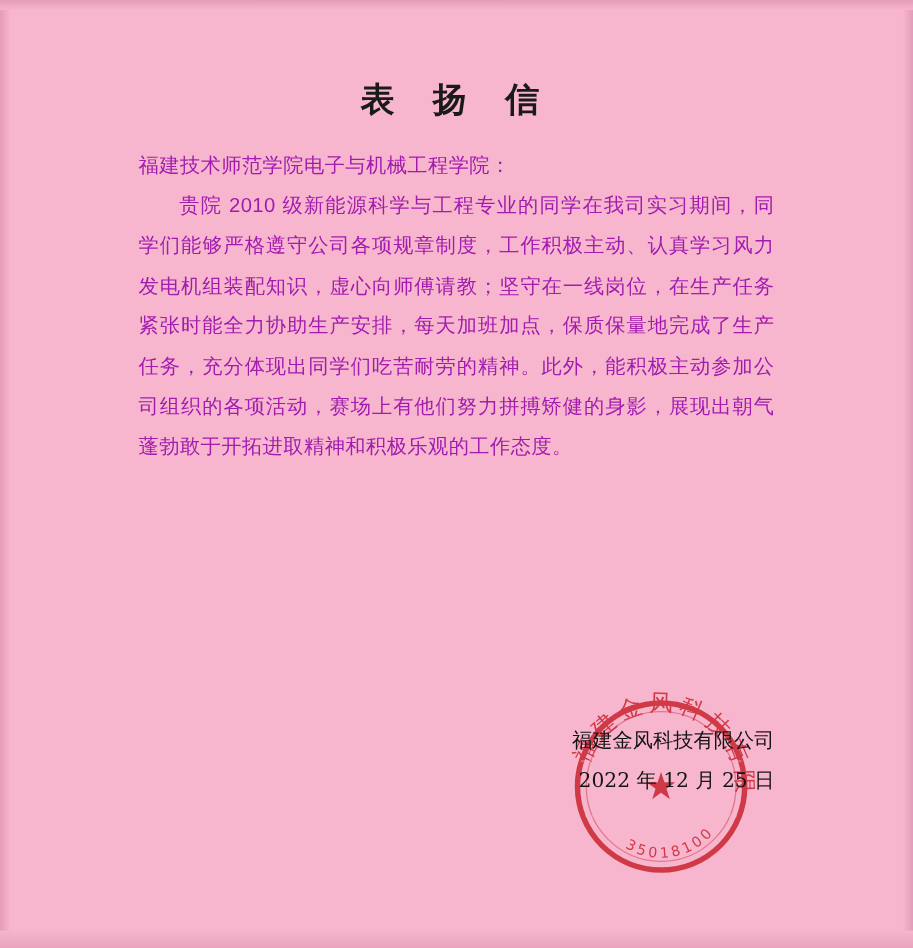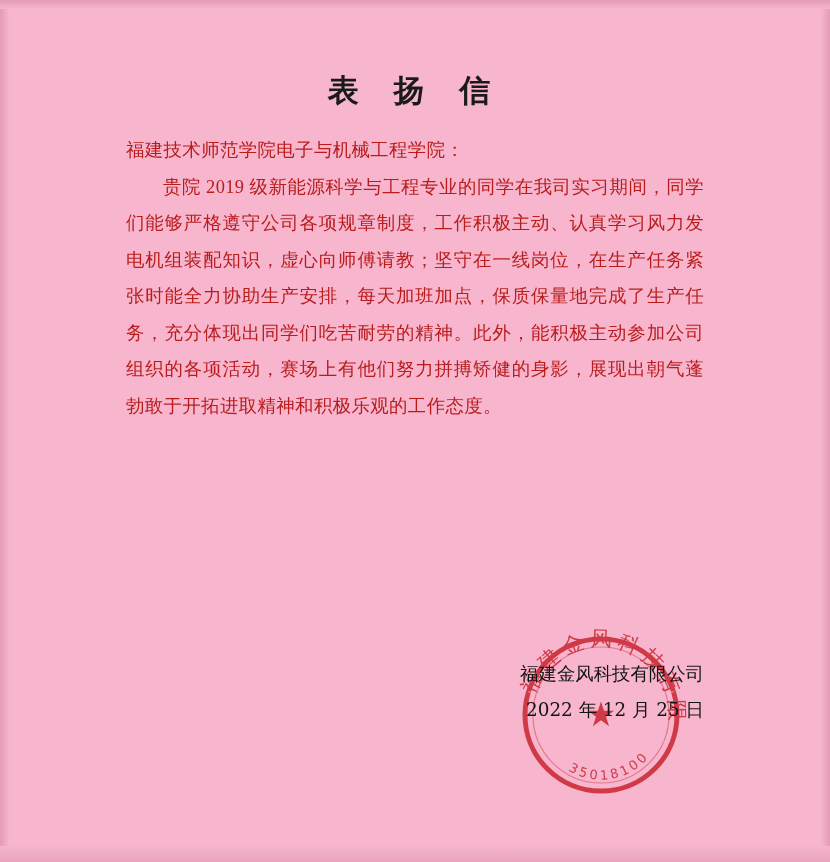--- a/index.html
+++ b/index.html
@@ -39,24 +39,24 @@
     font-size: 31px;
     font-weight: bold;
     letter-spacing: 12px;
     color: #1a1a1a;
   }
   .body-text {
     position: absolute;
     left: 118px;
     top: 124px;
     width: 578px;
-    font-family: Liberation Serif, serif;
+    font-family: Liberation Sans, sans-serif;
     font-size: 18.4px;
     line-height: 36.5px;
-    color: #b91c1c;
+    color: #a21caf;
     text-align: justify;
     text-justify: inter-ideograph;
   }
   .salutation {
     margin: 0 0 0 0;
     text-indent: 0;
     letter-spacing: 0.4px;
   }
   .para {
     margin: 0;
@@ -124,21 +124,21 @@
 </head>
 <body>
 
 <div class="page">
   <div class="sheet">
 
     <div class="title">表 扬 信</div>
 
     <div class="body-text">
       <p class="salutation">福建技术师范学院电子与机械工程学院：</p>
-      <p class="para">贵院 2019 级新能源科学与工程专业的同学在我司实习期间，同学们能够严格遵守公司各项规章制度，工作积极主动、认真学习风力发电机组装配知识，虚心向师傅请教；坚守在一线岗位，在生产任务紧张时能全力协助生产安排，每天加班加点，保质保量地完成了生产任务，充分体现出同学们吃苦耐劳的精神。此外，能积极主动参加公司组织的各项活动，赛场上有他们努力拼搏矫健的身影，展现出朝气蓬勃敢于开拓进取精神和积极乐观的工作态度。</p>
+      <p class="para">贵院 2010 级新能源科学与工程专业的同学在我司实习期间，同学们能够严格遵守公司各项规章制度，工作积极主动、认真学习风力发电机组装配知识，虚心向师傅请教；坚守在一线岗位，在生产任务紧张时能全力协助生产安排，每天加班加点，保质保量地完成了生产任务，充分体现出同学们吃苦耐劳的精神。此外，能积极主动参加公司组织的各项活动，赛场上有他们努力拼搏矫健的身影，展现出朝气蓬勃敢于开拓进取精神和积极乐观的工作态度。</p>
     </div>
 
     <div class="stamp">
       <svg width="186" height="186" viewBox="0 0 186 186" xmlns="http://www.w3.org/2000/svg">
         <defs>
           <path id="topArc" d="M 24,93 A 69,69 0 0 1 162,93"></path>
           <path id="botArc" d="M 42,131 A 62,62 0 0 0 144,131"></path>
         </defs>
         <circle cx="93" cy="93" r="76" fill="none" stroke="#c8202a" stroke-width="5"></circle>
         <circle cx="93" cy="93" r="68" fill="none" stroke="#c8202a" stroke-width="1.2" opacity="0.5"></circle>

